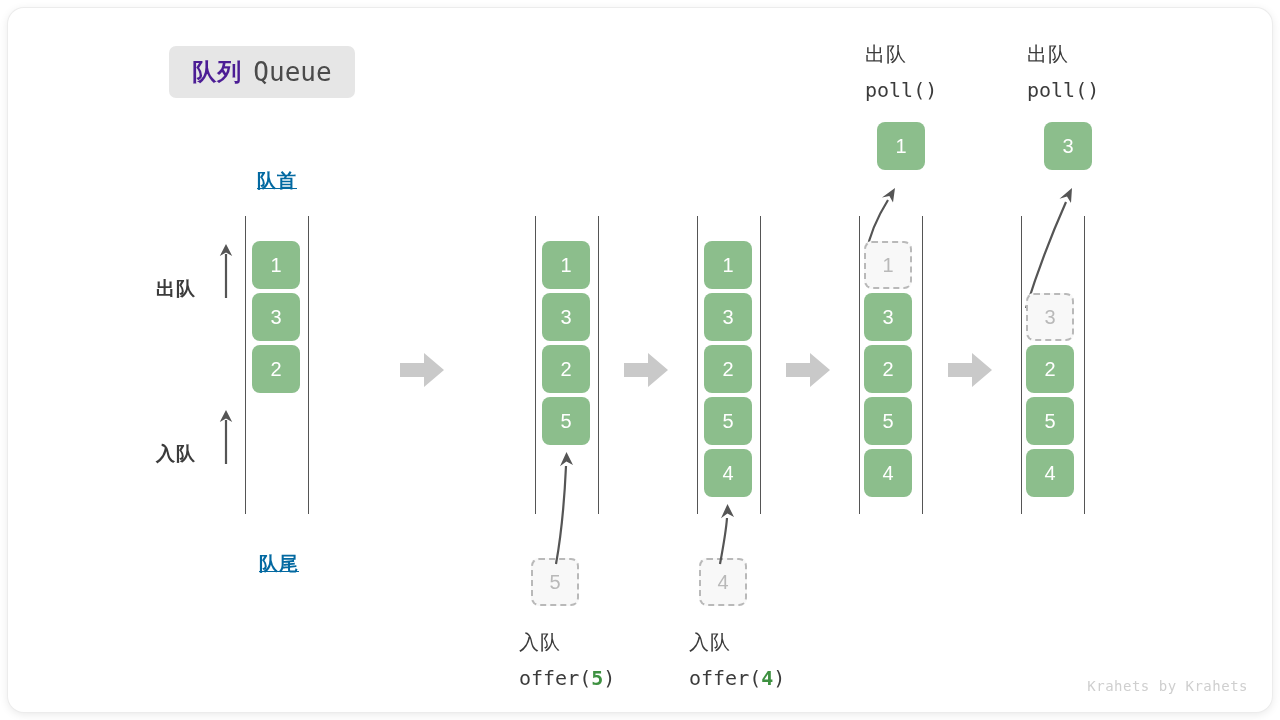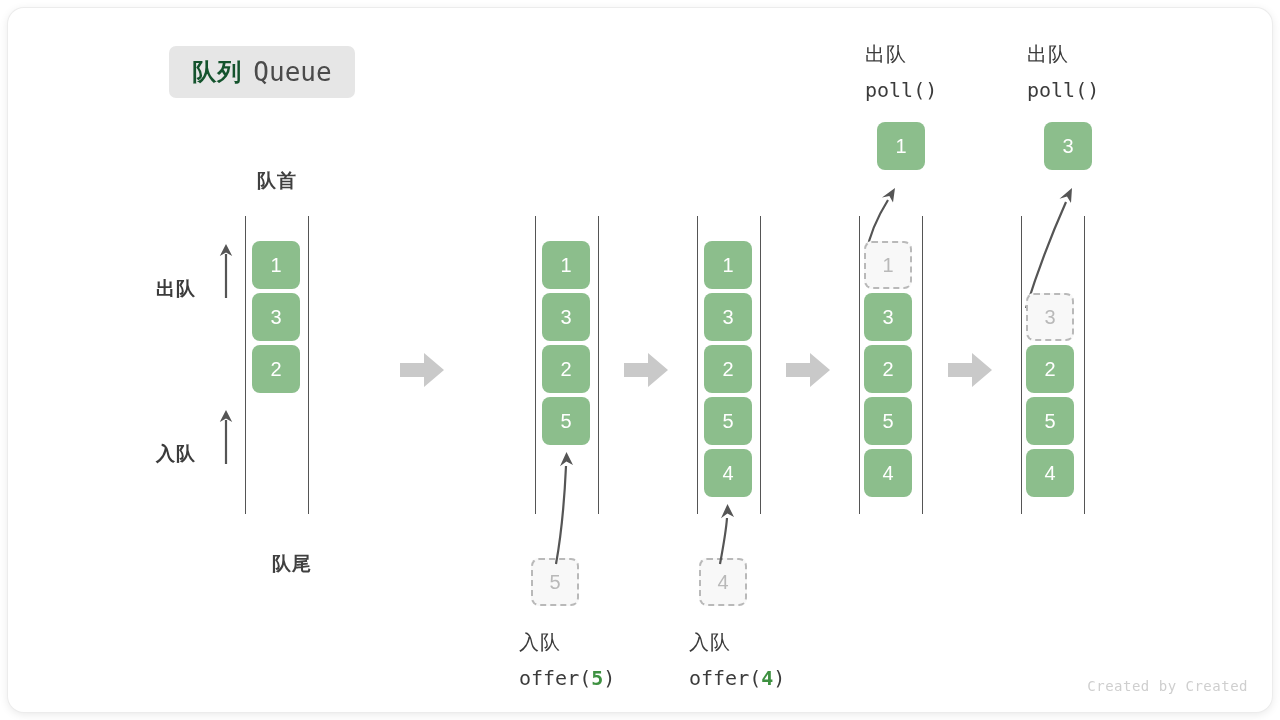--- a/index.html
+++ b/index.html
@@ -33,36 +33,37 @@
     background: #e6e6e6;
     border-radius: 7px;
     display: flex;
     align-items: center;
     justify-content: center;
     gap: 11px;
   }
   #title-badge .cn {
     font-size: 24px;
     font-weight: bold;
-    color: #14532d;
+    color: #4c1d95;
     letter-spacing: 1px;
   }
   #title-badge .en {
     font-family: "DejaVu Sans Mono", "Liberation Mono", monospace;
     font-size: 26px;
     color: #4b4b4b;
   }
 
   
   .hdr-label {
     font-size: 19px;
     font-weight: bold;
-    color: #404040;
+    color: #0369a1;
     letter-spacing: 1px;
     white-space: nowrap;
+    text-decoration: underline;
   }
   .side-label {
     font-size: 19px;
     font-weight: bold;
     color: #3b3b3b;
     letter-spacing: 1px;
     white-space: nowrap;
   }
   .op-label {
     font-size: 20px;
@@ -129,21 +130,21 @@
 
 <div id="canvas">
 
   <div class="abs" id="title-badge">
     <span class="cn">队列</span>
     <span class="en">Queue</span>
   </div>
 
   <div class="abs hdr-label" style="left:237px; top:160px; width:64px; text-align:center;">队首</div>
 
-  <div class="abs hdr-label" style="left:252px; top:543px; width:64px; text-align:center;">队尾</div>
+  <div class="abs hdr-label" style="left:239px; top:543px; width:64px; text-align:center;">队尾</div>
 
   <div class="abs rail" style="left:237px; top:208px; height:298px;"></div>
   <div class="abs rail" style="left:300px; top:208px; height:298px;"></div>
 
   <div class="abs side-label" style="left:148px; top:268px;">出队</div>
   <div class="abs" style="left:206px; top:234px;">
     <svg width="24" height="56" viewBox="0 0 24 56">
       <line x1="12" y1="56" x2="12" y2="12" stroke="#555" stroke-width="2.2"></line>
       <path d="M12 2 L18.2 14 L12 10.5 L5.8 14 Z" fill="#555"></path>
     </svg>
@@ -282,15 +283,15 @@
   <div class="abs rail" style="left:1013px; top:208px; height:298px;"></div>
   <div class="abs rail" style="left:1076px; top:208px; height:298px;"></div>
 
   <div class="abs" style="left:1018px; top:285px;">
     <div class="cell ghost" style="margin-bottom:4px;">3</div>
     <div class="cell" style="margin-bottom:4px;">2</div>
     <div class="cell" style="margin-bottom:4px;">5</div>
     <div class="cell">4</div>
   </div>
 
-  <div class="abs" id="watermark">Created by Created</div>
+  <div class="abs" id="watermark">Krahets by Krahets</div>
 
 </div>
 
 </body></html>

